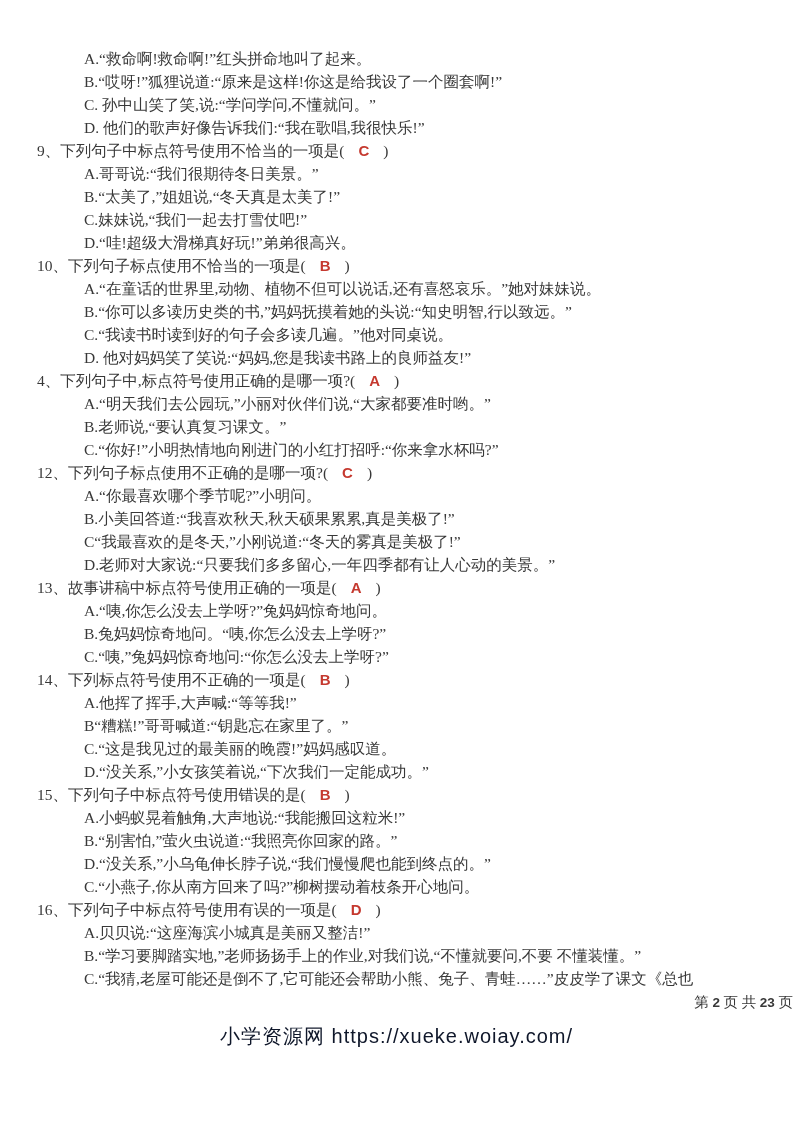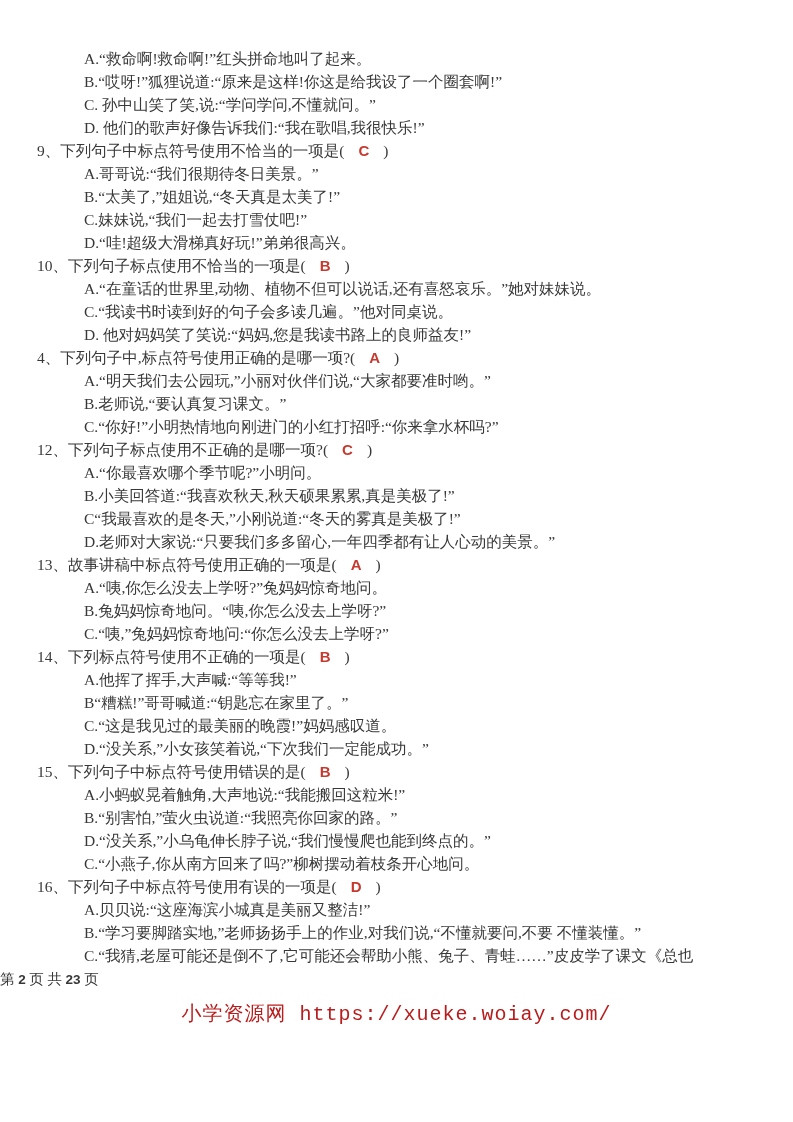--- a/index.html
+++ b/index.html
@@ -33,55 +33,56 @@
   }
   .ans {
     color: #c5392f;
     font-weight: bold;
     font-family: "Liberation Sans", "DejaVu Sans", sans-serif;
     font-size: 15px;
     padding: 0 14px;
   }
   .footer {
     margin-top: 1px;
-    text-align: left;
+    text-align: right;
     font-size: 14.5px;
     height: 23px;
     line-height: 23px;
   }
   .footer .num {
     font-weight: bold;
     font-family: "Liberation Sans", "DejaVu Sans", sans-serif;
     font-size: 13.5px;
   }
   .watermark {
     margin-top: 9px;
     text-align: center;
     font-size: 20px;
     letter-spacing: 1px;
-    color: #b91c1c;
-    font-family: Liberation Mono, monospace;
+    color: #0f172a;
+    font-family: Liberation Sans, sans-serif;
   }
 </style>
 </head>
 <body>
 
 <div class="page">
   <div class="content">
       <div class="line option">A.“救命啊!救命啊!”红头拼命地叫了起来。</div>
       <div class="line option">B.“哎呀!”狐狸说道:“原来是这样!你这是给我设了一个圈套啊!”</div>
       <div class="line option">C. 孙中山笑了笑,说:“学问学问,不懂就问。”</div>
       <div class="line option">D. 他们的歌声好像告诉我们:“我在歌唱,我很快乐!”</div>
       <div class="line stem"><span>9、下列句子中标点符号使用不恰当的一项是(</span><span class="ans">C</span><span>)</span></div>
       <div class="line option">A.哥哥说:“我们很期待冬日美景。”</div>
       <div class="line option">B.“太美了,”姐姐说,“冬天真是太美了!”</div>
       <div class="line option">C.妹妹说,“我们一起去打雪仗吧!”</div>
       <div class="line option">D.“哇!超级大滑梯真好玩!”弟弟很高兴。</div>
       <div class="line stem"><span>10、下列句子标点使用不恰当的一项是(</span><span class="ans">B</span><span>)</span></div>
       <div class="line option">A.“在童话的世界里,动物、植物不但可以说话,还有喜怒哀乐。”她对妹妹说。</div>
+      <div class="line option">B.“你可以多读历史类的书,”妈妈抚摸着她的头说:“知史明智,行以致远。”</div>
       <div class="line option">C.“我读书时读到好的句子会多读几遍。”他对同桌说。</div>
       <div class="line option">D. 他对妈妈笑了笑说:“妈妈,您是我读书路上的良师益友!”</div>
       <div class="line stem"><span>4、下列句子中,标点符号使用正确的是哪一项?(</span><span class="ans">A</span><span>)</span></div>
       <div class="line option">A.“明天我们去公园玩,”小丽对伙伴们说,“大家都要准时哟。”</div>
       <div class="line option">B.老师说,“要认真复习课文。”</div>
       <div class="line option">C.“你好!”小明热情地向刚进门的小红打招呼:“你来拿水杯吗?”</div>
       <div class="line stem"><span>12、下列句子标点使用不正确的是哪一项?(</span><span class="ans">C</span><span>)</span></div>
       <div class="line option">A.“你最喜欢哪个季节呢?”小明问。</div>
       <div class="line option">B.小美回答道:“我喜欢秋天,秋天硕果累累,真是美极了!”</div>
       <div class="line option">C“我最喜欢的是冬天,”小刚说道:“冬天的雾真是美极了!”</div>

